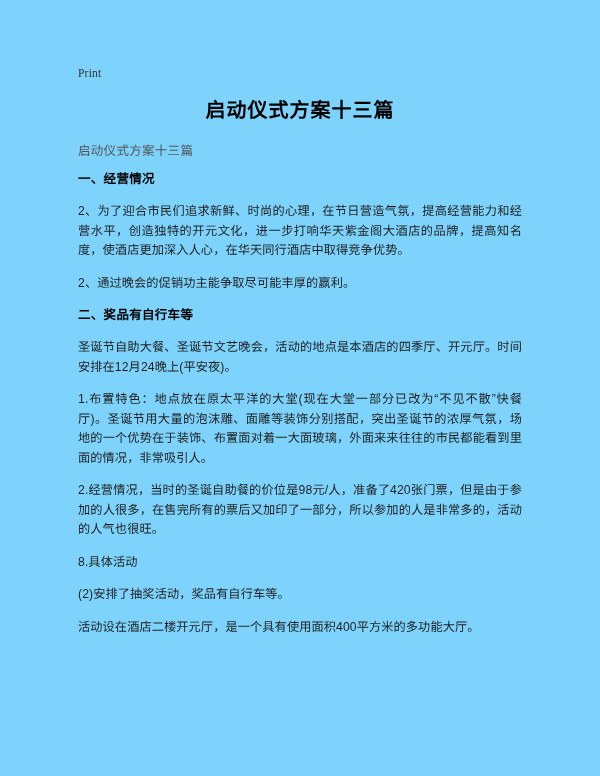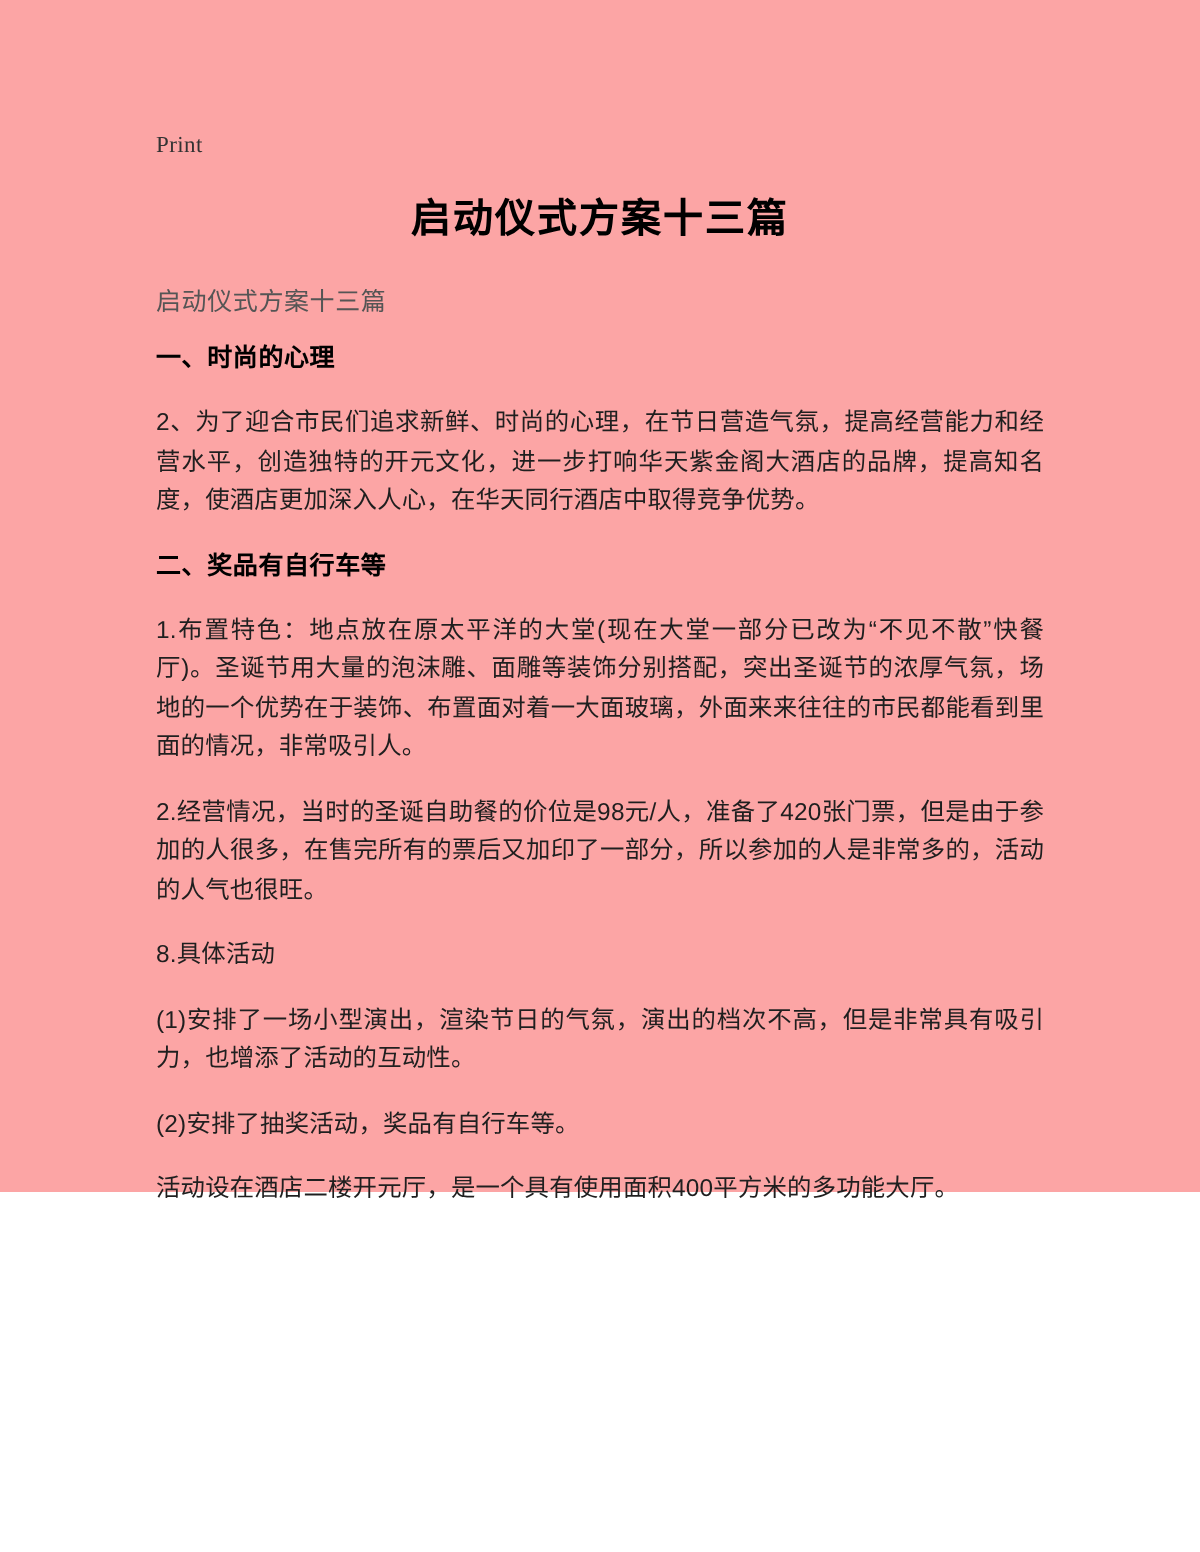--- a/index.html
+++ b/index.html
@@ -13,22 +13,22 @@
     height: 776px;
     overflow: hidden;
     font-family: "Liberation Sans", "DejaVu Sans", sans-serif;
     color: #1a1a1a;
     -webkit-font-smoothing: antialiased;
   }
 
   .page {
     position: relative;
     width: 600px;
-    height: 596px;
-    background: #fca5a5;
+    height: 776px;
+    background: #7dd3fc;
     box-sizing: border-box;
   }
 
   .content {
     position: absolute;
     left: 78px;
     top: 66px;
     width: 444px;
   }
 
@@ -106,35 +106,36 @@
 <div class="page">
   <div class="content">
 
     <a class="print-link" href="#">Print</a>
 
     <h1 class="doc-title">启动仪式方案十三篇</h1>
 
     <p class="doc-subtitle">启动仪式方案十三篇</p>
 
 
-    <h3 class="section-heading">一、时尚的心理</h3>
+    <h3 class="section-heading">一、经营情况</h3>
 
     <p class="para">2、为了迎合市民们追求新鲜、时尚的心理，在节日营造气氛，提高经营能力和经营水平，创造独特的开元文化，进一步打响华天紫金阁大酒店的品牌，提高知名度，使酒店更加深入人心，在华天同行酒店中取得竞争优势。</p>
 
+    <p class="para">2、通过晚会的促销功主能争取尽可能丰厚的赢利。</p>
 
     <h3 class="section-heading">二、奖品有自行车等</h3>
 
+    <p class="para">圣诞节自助大餐、圣诞节文艺晚会，活动的地点是本酒店的四季厅、开元厅。时间安排在12月24晚上(平安夜)。</p>
 
     <p class="para">1.布置特色：地点放在原太平洋的大堂(现在大堂一部分已改为“不见不散”快餐厅)。圣诞节用大量的泡沫雕、面雕等装饰分别搭配，突出圣诞节的浓厚气氛，场地的一个优势在于装饰、布置面对着一大面玻璃，外面来来往往的市民都能看到里面的情况，非常吸引人。</p>
 
     <p class="para">2.经营情况，当时的圣诞自助餐的价位是98元/人，准备了420张门票，但是由于参加的人很多，在售完所有的票后又加印了一部分，所以参加的人是非常多的，活动的人气也很旺。</p>
 
     <p class="para">8.具体活动</p>
 
-    <p class="para">(1)安排了一场小型演出，渲染节日的气氛，演出的档次不高，但是非常具有吸引力，也增添了活动的互动性。</p>
 
     <p class="para">(2)安排了抽奖活动，奖品有自行车等。</p>
 
 
     <p class="para">活动设在酒店二楼开元厅，是一个具有使用面积400平方米的多功能大厅。</p>
 
   </div>
 </div>
 
 </body></html>

